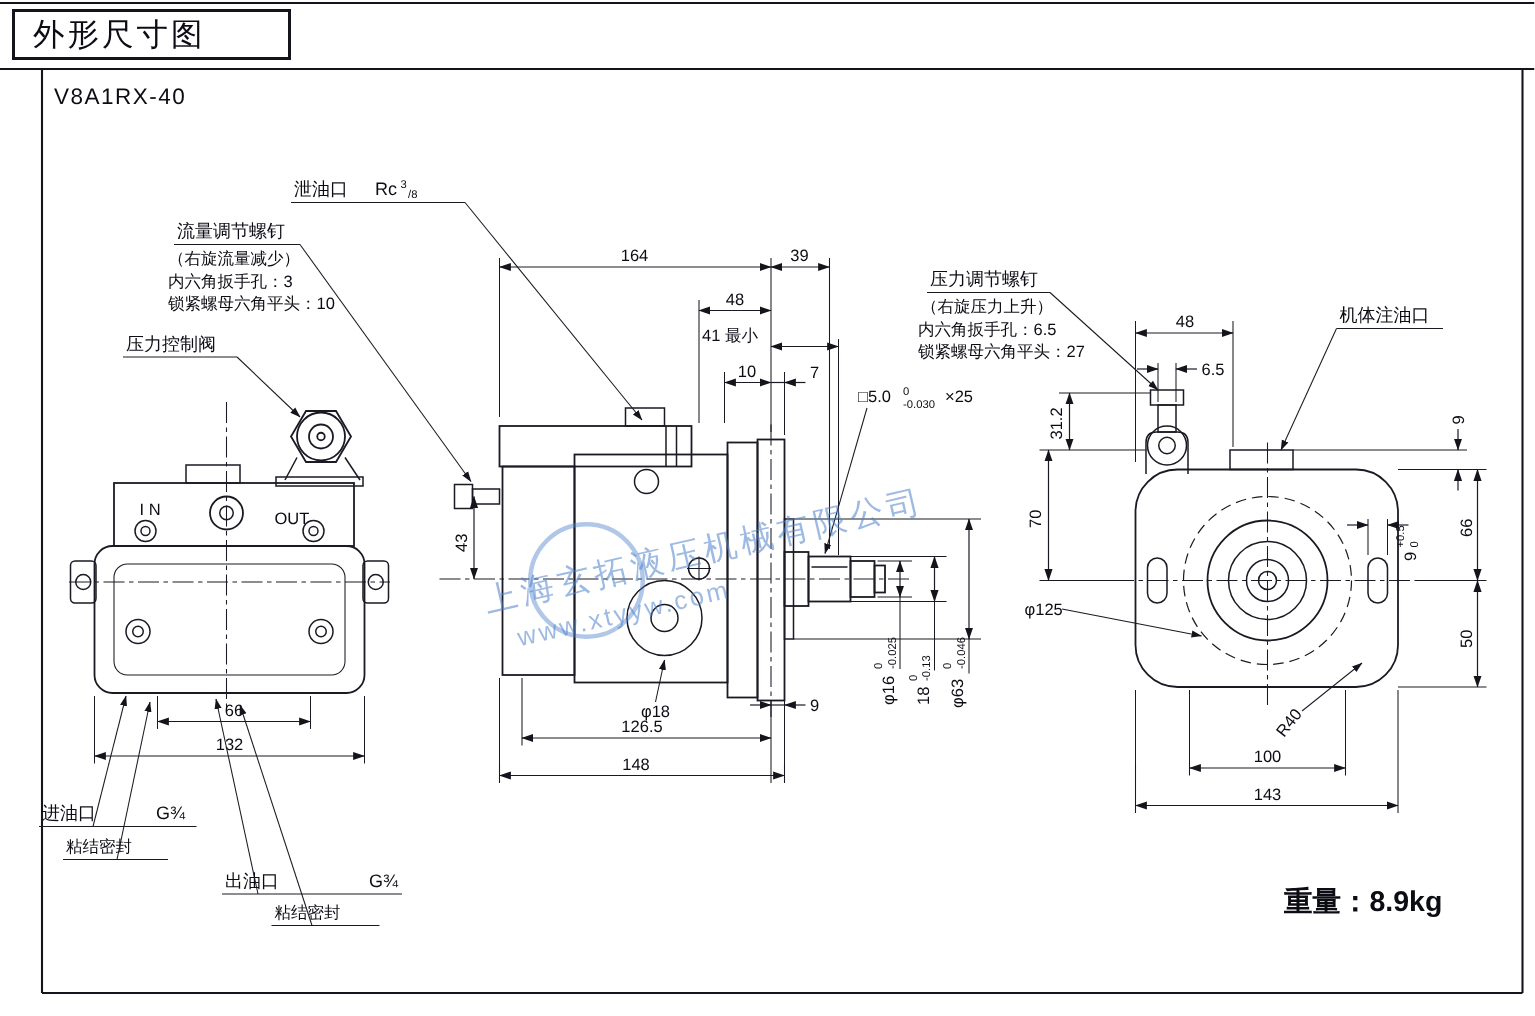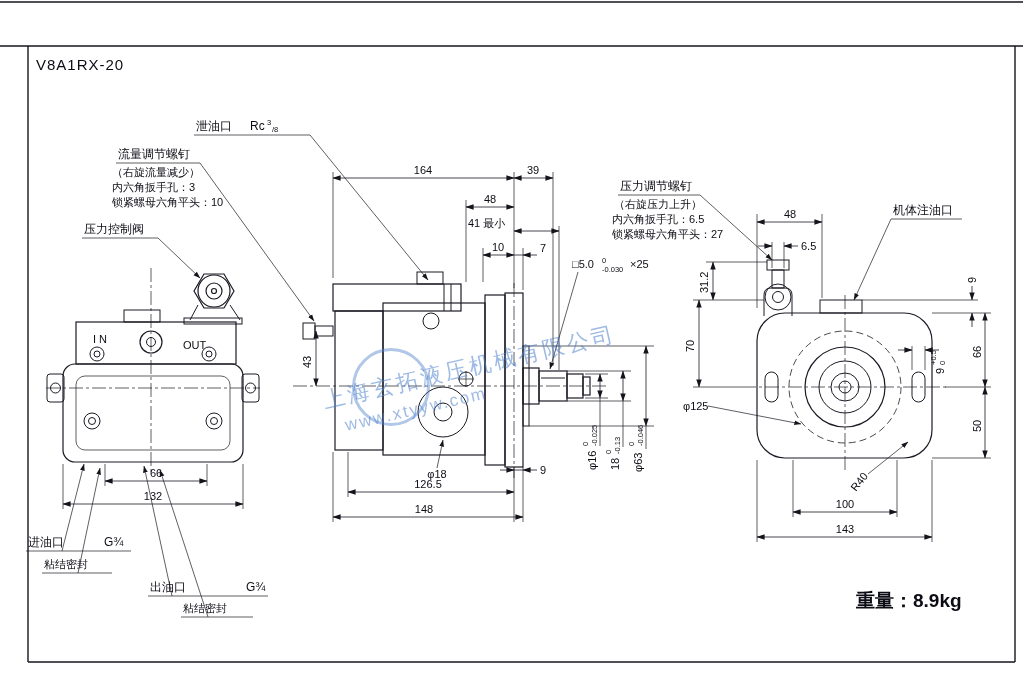--- a/index.html
+++ b/index.html
@@ -337,16 +337,19 @@
     </g>
   </g>
 </svg>
 
 <div class="wm-circle"></div>
 <div class="watermark">
   <div class="w1">上海玄拓液压机械有限公司</div>
   <div class="w2">www.xtyyw.com</div>
 </div>
 
-<div class="model">V8A1RX-20</div>
+<div class="title-box">
+  <span>外形尺寸图</span>
+</div>
+<div class="model">V8A1RX-40</div>
 <div class="weight">重量：8.9kg</div>
 
 </div>
 
 </body></html>

